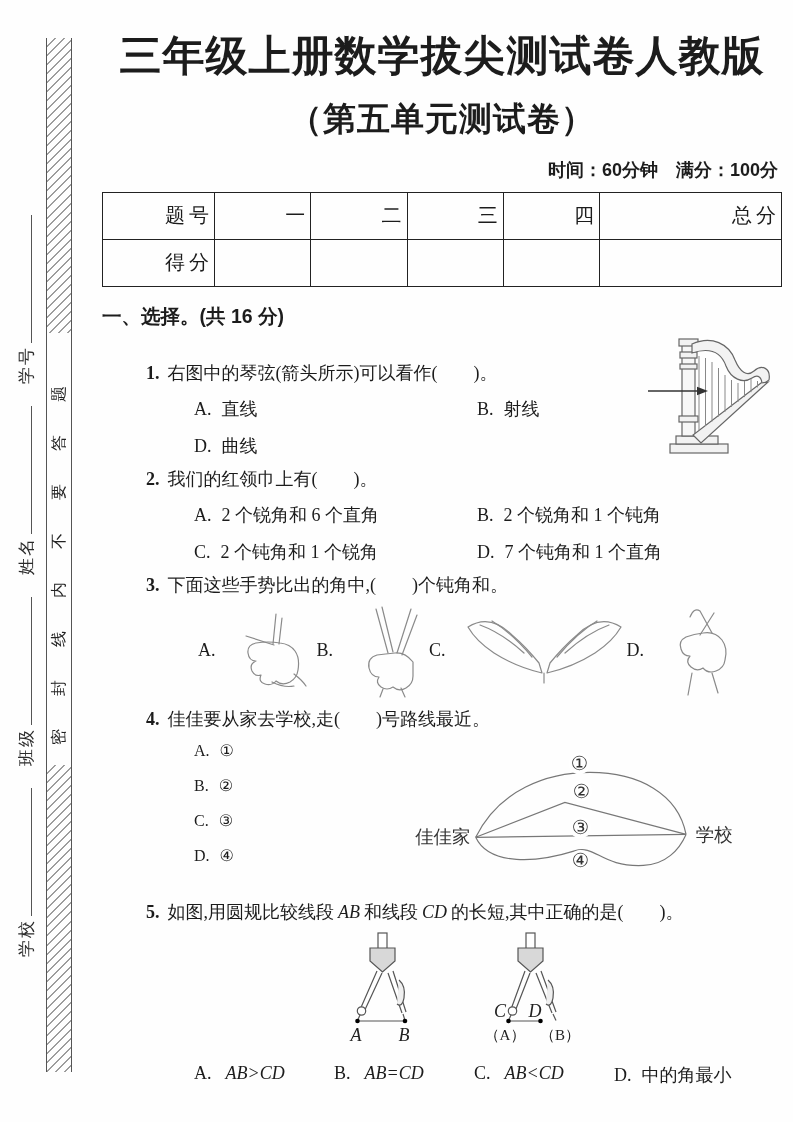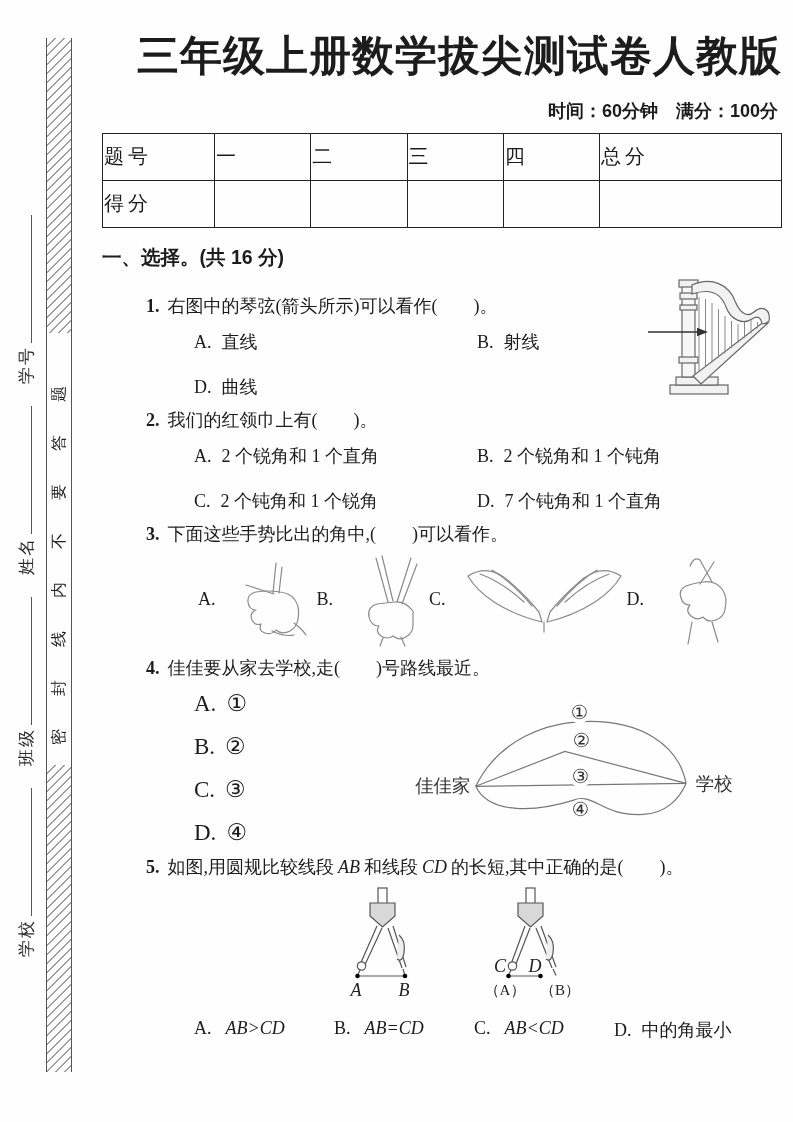--- a/index.html
+++ b/index.html
@@ -29,55 +29,55 @@
   .seal-text{
     position:absolute;top:50%;left:50%;
     transform:translate(-50%,-50%) rotate(-90deg);
     white-space:nowrap;font-size:16px;letter-spacing:33px;
     font-family:"Liberation Sans","DejaVu Sans",sans-serif;color:#222;
   }
   
   .main{position:absolute;left:102px;top:30px;width:680px;}
   .exam-title{
     font-family:"Liberation Sans","DejaVu Sans",sans-serif;
-    font-weight:bold;font-size:42px;line-height:1.25;text-align:right;letter-spacing:1px;margin:0;
+    font-weight:bold;font-size:42px;line-height:1.25;text-align:center;letter-spacing:1px;margin:0;
   }
   .exam-subtitle{
     font-family:"Liberation Sans","DejaVu Sans",sans-serif;
     font-weight:bold;font-size:33px;text-align:center;letter-spacing:1px;margin:14px 0 0 0;
   }
   .exam-info{
     text-align:right;font-size:18px;font-weight:bold;margin:16px 4px 10px 0;
     font-family:"Liberation Sans","DejaVu Sans",sans-serif;
   }
   table.score-table{width:100%;border-collapse:collapse;font-size:20px;}
-  table.score-table td{border:1.6px solid #222;height:44px;text-align:left;letter-spacing:4px;margin-left:8px;}
+  table.score-table td{border:1.6px solid #222;height:44px;text-align:right;letter-spacing:4px;margin-left:8px;}
   table.score-table td:first-child{width:16.5%;}
   .section-heading{
     font-family:"Liberation Sans","DejaVu Sans",sans-serif;
     font-weight:bold;font-size:19.5px;margin:16px 0 4px 0;
   }
   .question{font-size:18px;margin-top:8px;}
   .q-line{padding-left:44px;line-height:1.5;}
   .q-num{font-weight:bold;margin-right:8px;}
-  .opts-grid{display:grid;grid-template-columns:283px auto;row-gap:21px;padding-left:92px;margin-top:10px;}
+  .opts-grid{display:grid;grid-template-columns:283px auto;row-gap:13px;padding-left:92px;margin-top:10px;}
   .opt{white-space:nowrap;}
   .opt-key{margin-right:10px;}
   .math{font-style:italic;margin:0 4px;font-family:"Liberation Serif","DejaVu Serif",serif;}
   
   .q1-flex{display:flex;align-items:flex-end;}
   .q1-left{flex:1;}
   .harp{flex:none;margin-top:-6px;}
   
   .hands-row{display:flex;align-items:center;justify-content:space-between;padding:4px 60px 0 96px;}
   .hand-item{display:flex;align-items:center;gap:6px;}
   
   .q4-flex{display:flex;align-items:flex-start;margin-top:8px;}
   .q4-opts{width:210px;padding-left:92px;display:flex;flex-direction:column;gap:16px;flex:none;}
-  .circ-opt{font-size:23px;}
+  .circ-opt{font-size:16px;}
   
   .q5-figure{display:flex;gap:6px;padding-left:240px;margin-top:2px;}
   .q5-opts{display:flex;padding-left:92px;margin-top:10px;}
   .q5-opts .opt{width:140px;}
   .q5-opts .opt:last-child{width:auto;}
   svg text{font-family:"Liberation Serif","DejaVu Serif",serif;}
   .fig-label{font-size:18px;font-style:italic;}
   .fig-sub{font-size:15px;}
   .circ-label{font-size:20px;}
   .place-label{font-size:19px;}
@@ -100,20 +100,21 @@
   <div class="hatch hatch-top"></div>
   <div class="seal-text-area">
     <div class="seal-text">密封线内不要答题</div>
   </div>
   <div class="hatch hatch-bottom"></div>
 </div>
 
 <div class="main">
 
   <h1 class="exam-title">三年级上册数学拔尖测试卷人教版</h1>
+  <h2 class="exam-subtitle">（第五单元测试卷）</h2>
   <div class="exam-info">时间：60分钟　满分：100分</div>
 
   <table class="score-table">
     <tbody>
         <tr>
       <td>题号</td>
       <td>一</td>
       <td>二</td>
       <td>三</td>
       <td>四</td>
@@ -174,30 +175,30 @@
         </g>
       </svg>
     </div>
   </div>
 
   <div class="question">
     <div class="q-line">
       <span class="q-num">2.</span><span class="q-text">我们的红领巾上有(　　)。</span>
     </div>
     <div class="opts-grid">
-      <div class="opt"><span class="opt-key">A.</span><span>2 个锐角和 1 个直角</span></div>
+      <div class="opt"><span class="opt-key">A.</span><span>2 个锐角和 6 个直角</span></div>
       <div class="opt"><span class="opt-key">B.</span><span>2 个锐角和 1 个钝角</span></div>
       <div class="opt"><span class="opt-key">C.</span><span>2 个钝角和 1 个锐角</span></div>
       <div class="opt"><span class="opt-key">D.</span><span>7 个钝角和 1 个直角</span></div>
     </div>
   </div>
 
   <div class="question">
     <div class="q-line">
-      <span class="q-num">3.</span><span class="q-text">下面这些手势比出的角中,(　　)可以看作。</span>
+      <span class="q-num">3.</span><span class="q-text">下面这些手势比出的角中,(　　)个钝角和。</span>
     </div>
     <div class="hands-row">
       <div class="hand-item">
         <span class="opt-key">A.</span>
         <svg width="85" height="80" viewBox="0 0 85 80" fill="none" stroke="#8a8a8a" stroke-width="1.2" stroke-linecap="round" stroke-linejoin="round">
           <path d="M44,4 L41,34 M50,8 L47,34"></path>
           <path d="M14,26 L42,35"></path>
           <path d="M24,33 q-9,2 -8,10 q1,8 8,8 q-7,3 -4,10 q3,6 9,4 q-3,7 4,9 q7,2 11,-3 q6,5 14,1 q7,-4 8,-12 q2,-12 -3,-19 q-5,-7 -15,-8 q-12,-2 -24,0 z"></path>
           <path d="M62,64 q8,6 12,12 M40,72 q12,6 22,4"></path>
         </svg>

